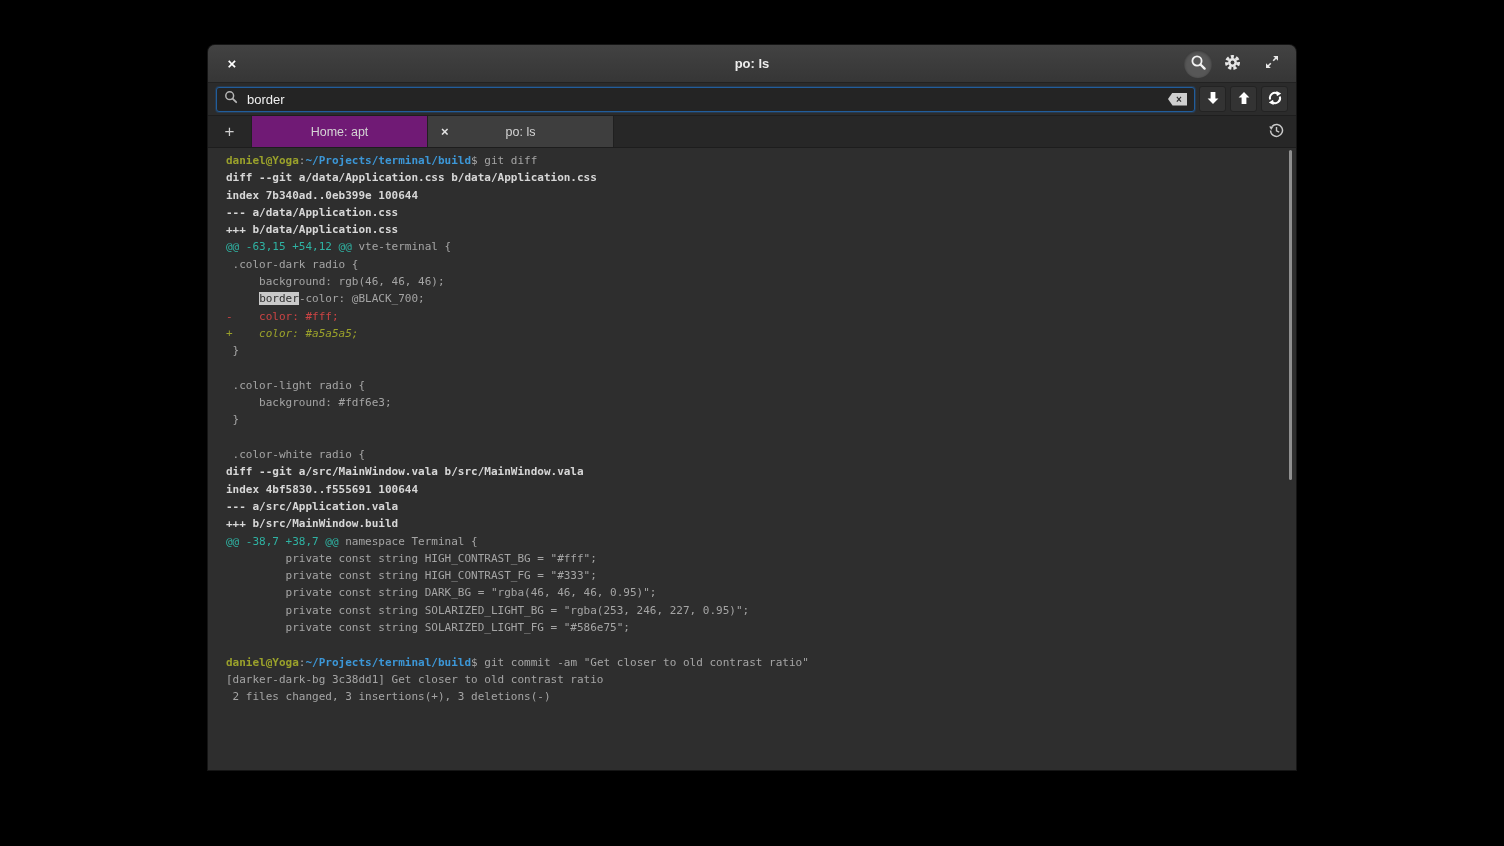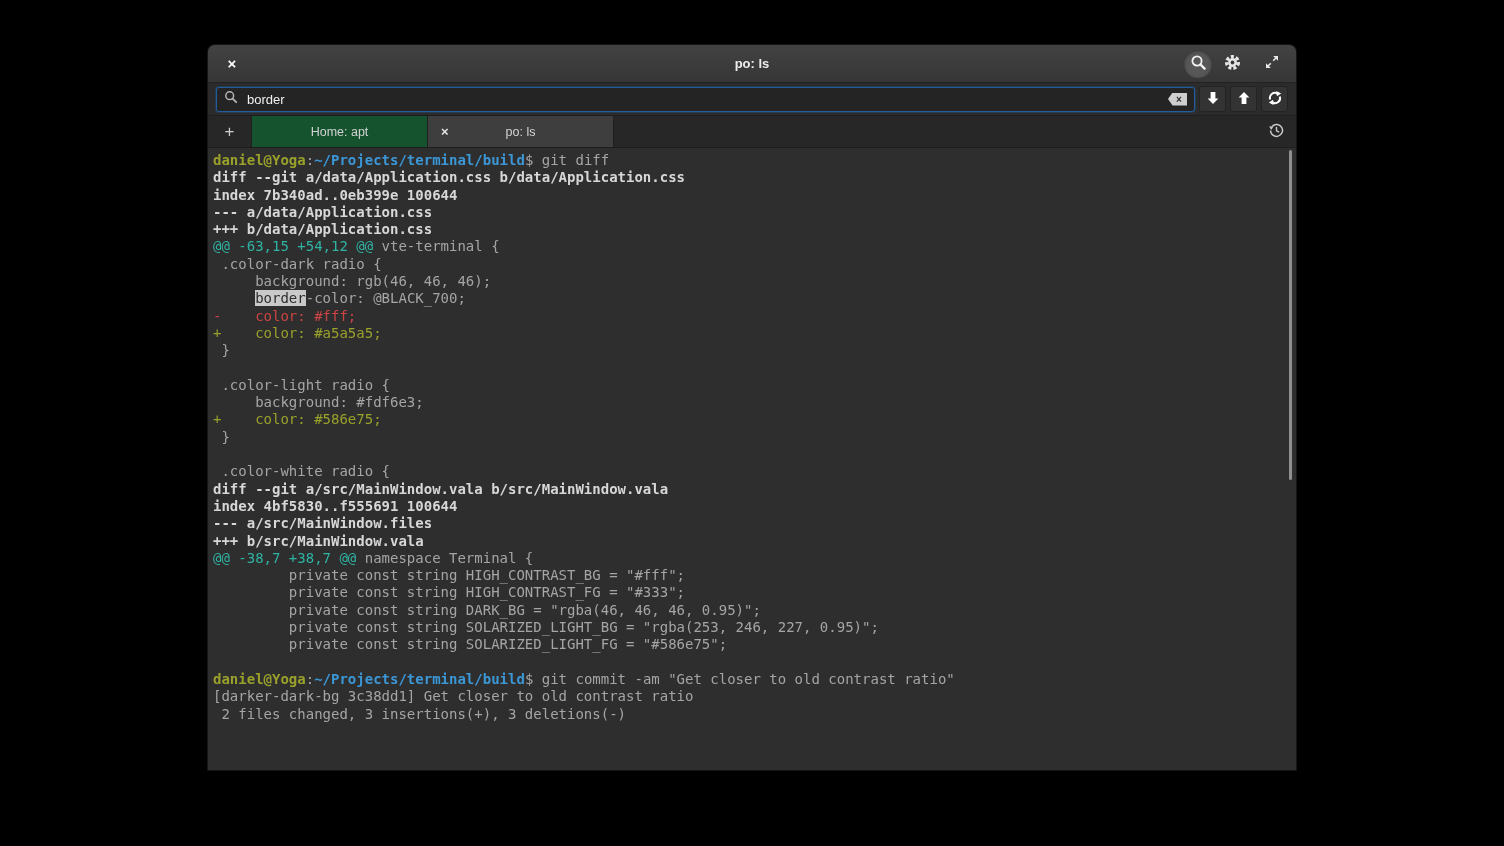--- a/index.html
+++ b/index.html
@@ -37,38 +37,38 @@
   .sb-btn{width:27px;height:26px;margin-left:4px;background:#333;border:1px solid #232323;
     border-radius:3px;display:flex;align-items:center;justify-content:center;cursor:pointer;
     padding:0;flex:0 0 auto;}
 
   
   .tabbar{height:32px;box-sizing:border-box;background:#272727;border-bottom:1px solid #1d1d1d;
     display:flex;align-items:stretch;position:relative;}
   .plus-btn{width:44px;color:#cfcfcf;font-size:17px;background:transparent;border:none;
     border-right:1px solid #202020;cursor:pointer;}
   .tab{width:175px;display:flex;align-items:center;justify-content:center;position:relative;
-    color:#d4d4d4;font-size:12.5px;border-right:1px solid #202020;background:#14532d;cursor:pointer;}
+    color:#d4d4d4;font-size:12.5px;border-right:1px solid #202020;background:#701a75;cursor:pointer;}
   .tab.active{width:185px;background:#3e3e3e;}
   .tab-close{position:absolute;left:13px;background:none;border:none;color:#e3e3e3;font-size:13px;
     font-weight:bold;cursor:pointer;padding:0;line-height:13px;}
   .history-btn{position:absolute;right:7px;top:3px;width:26px;height:26px;background:none;
     border:none;display:flex;align-items:center;justify-content:center;cursor:pointer;padding:0;}
 
   
-  .terminal{position:absolute;top:103px;left:0;right:0;bottom:0;padding:4px 5px;overflow:hidden;
-    font-family:"DejaVu Sans Mono",monospace;font-size:14px;line-height:17.3px;color:#a5a5a5;}
+  .terminal{position:absolute;top:103px;left:0;right:0;bottom:0;padding:4px 18px;overflow:hidden;
+    font-family:"DejaVu Sans Mono",monospace;font-size:11px;line-height:17.3px;color:#a5a5a5;}
   .tline{height:17.3px;white-space:pre;}
   .sg-f{color:#a5a5a5;}
   .sg-b{color:#d7d7d7;font-weight:bold;}
   .sg-user{color:#9aa12b;font-weight:bold;}
   .sg-path{color:#3c97d7;font-weight:bold;}
   .sg-h{color:#2fb3a3;}
   .sg-d{color:#cc4444;}
-  .sg-a{color:#9aa12b;}
+  .sg-a{color:#9aa12b;font-style:italic;}
   .sg-m{background:#c9c9c9;color:#2e2e2e;}
   .scrollbar{position:absolute;right:4px;top:105px;width:3px;height:330px;background:#909090;
     border-radius:2px;cursor:pointer;}
 </style>
 </head>
 <body>
 
 <div class="stage">
   <div class="window">
 
@@ -176,28 +176,27 @@
         <div class="tline"><span class="sg-h">@@ -63,15 +54,12 @@</span><span class="sg-f"> vte-terminal {</span></div>
         <div class="tline"><span class="sg-f"> .color-dark radio {</span></div>
         <div class="tline"><span class="sg-f">     background: rgb(46, 46, 46);</span></div>
         <div class="tline"><span class="sg-f">     </span><span class="sg-m">border</span><span class="sg-f">-color: @BLACK_700;</span></div>
         <div class="tline"><span class="sg-d">-    color: #fff;</span></div>
         <div class="tline"><span class="sg-a">+    color: #a5a5a5;</span></div>
         <div class="tline"><span class="sg-f"> }</span></div>
         <div class="tline"></div>
         <div class="tline"><span class="sg-f"> .color-light radio {</span></div>
         <div class="tline"><span class="sg-f">     background: #fdf6e3;</span></div>
-        <div class="tline"><span class="sg-a">+    color: #586e75;</span></div>
         <div class="tline"><span class="sg-f"> }</span></div>
         <div class="tline"></div>
         <div class="tline"><span class="sg-f"> .color-white radio {</span></div>
         <div class="tline"><span class="sg-b">diff --git a/src/MainWindow.vala b/src/MainWindow.vala</span></div>
         <div class="tline"><span class="sg-b">index 4bf5830..f555691 100644</span></div>
-        <div class="tline"><span class="sg-b">--- a/src/MainWindow.files</span></div>
-        <div class="tline"><span class="sg-b">+++ b/src/MainWindow.vala</span></div>
+        <div class="tline"><span class="sg-b">--- a/src/Application.vala</span></div>
+        <div class="tline"><span class="sg-b">+++ b/src/MainWindow.build</span></div>
         <div class="tline"><span class="sg-h">@@ -38,7 +38,7 @@</span><span class="sg-f"> namespace Terminal {</span></div>
         <div class="tline"><span class="sg-f">         private const string HIGH_CONTRAST_BG = "#fff";</span></div>
         <div class="tline"><span class="sg-f">         private const string HIGH_CONTRAST_FG = "#333";</span></div>
         <div class="tline"><span class="sg-f">         private const string DARK_BG = "rgba(46, 46, 46, 0.95)";</span></div>
         <div class="tline"><span class="sg-f">         private const string SOLARIZED_LIGHT_BG = "rgba(253, 246, 227, 0.95)";</span></div>
         <div class="tline"><span class="sg-f">         private const string SOLARIZED_LIGHT_FG = "#586e75";</span></div>
         <div class="tline"></div>
         <div class="tline"><span class="sg-user">daniel@Yoga</span><span class="sg-f">:</span><span class="sg-path">~/Projects/terminal/build</span><span class="sg-f">$ git commit -am "Get closer to old contrast ratio"</span></div>
         <div class="tline"><span class="sg-f">[darker-dark-bg 3c38dd1] Get closer to old contrast ratio</span></div>
         <div class="tline"><span class="sg-f"> 2 files changed, 3 insertions(+), 3 deletions(-)</span></div>

